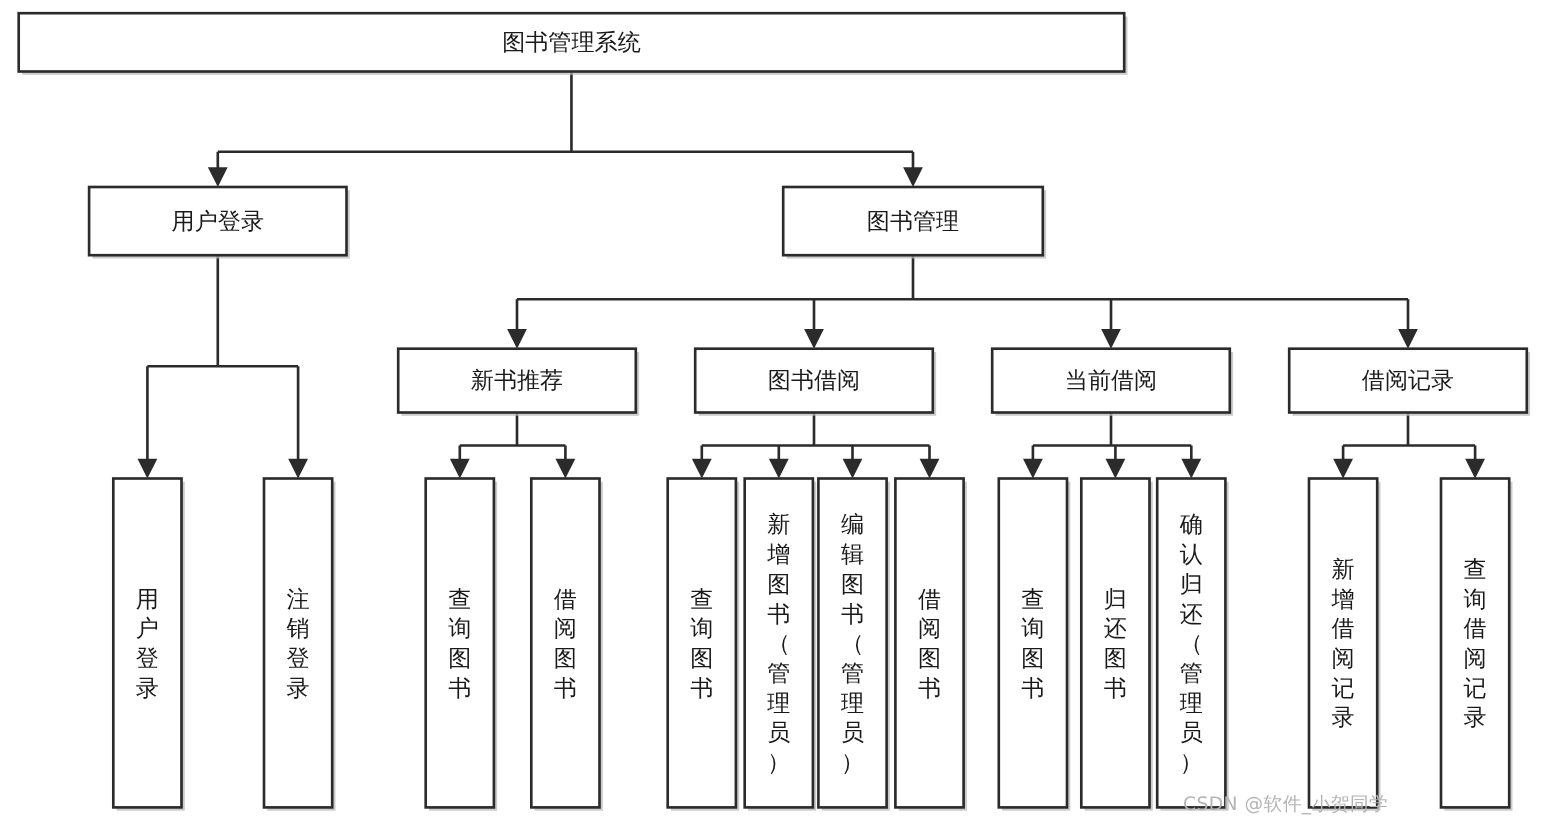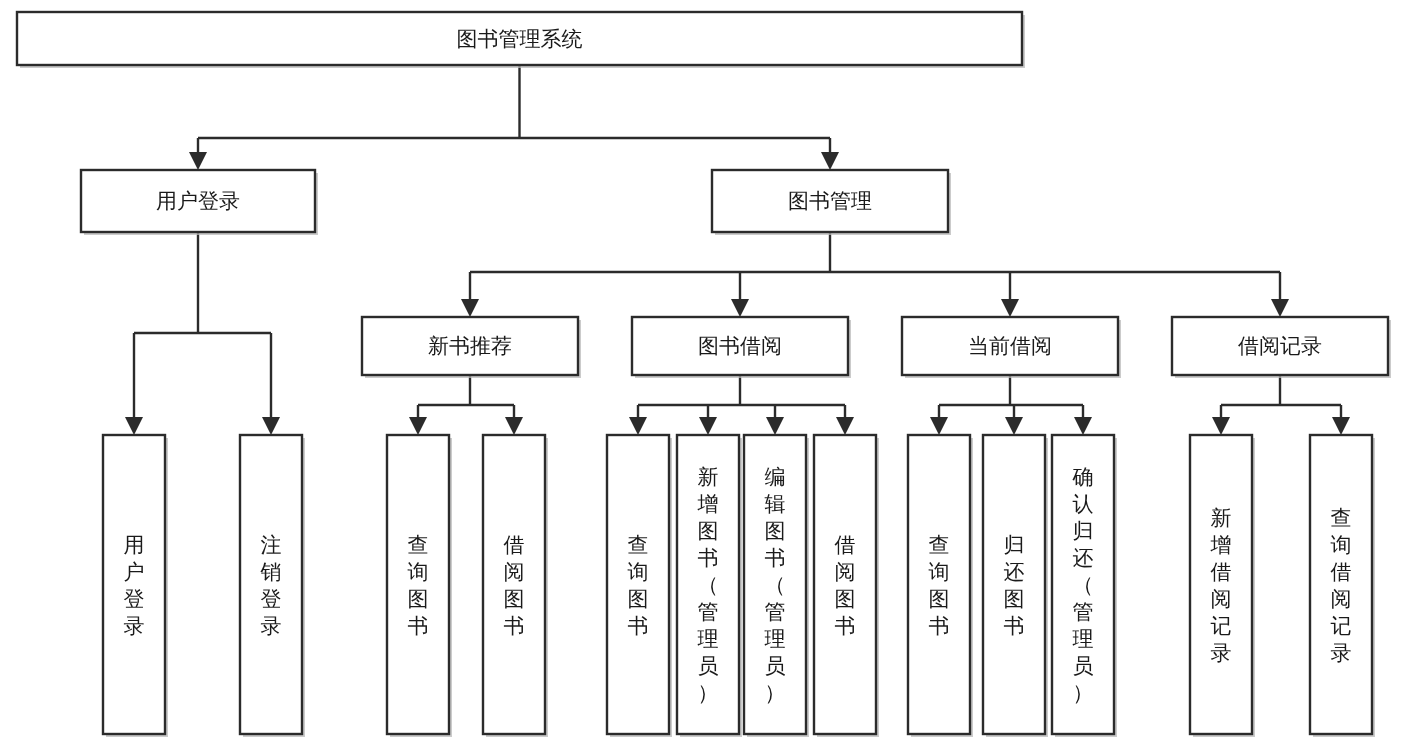--- a/index.html
+++ b/index.html
@@ -310,13 +310,14 @@
             <text x="1341" y="524.5" class="node-label-v-char">查</text>
             <text x="1341" y="551.5" class="node-label-v-char">询</text>
             <text x="1341" y="578.5" class="node-label-v-char">借</text>
             <text x="1341" y="605.5" class="node-label-v-char">阅</text>
             <text x="1341" y="632.5" class="node-label-v-char">记</text>
             <text x="1341" y="659.5" class="node-label-v-char">录</text>
           </g>
         </g>
       </g>
   </svg>
+  <div class="watermark">CSDN @软件_小贺同学</div>
 </div>
 
 </body></html>

